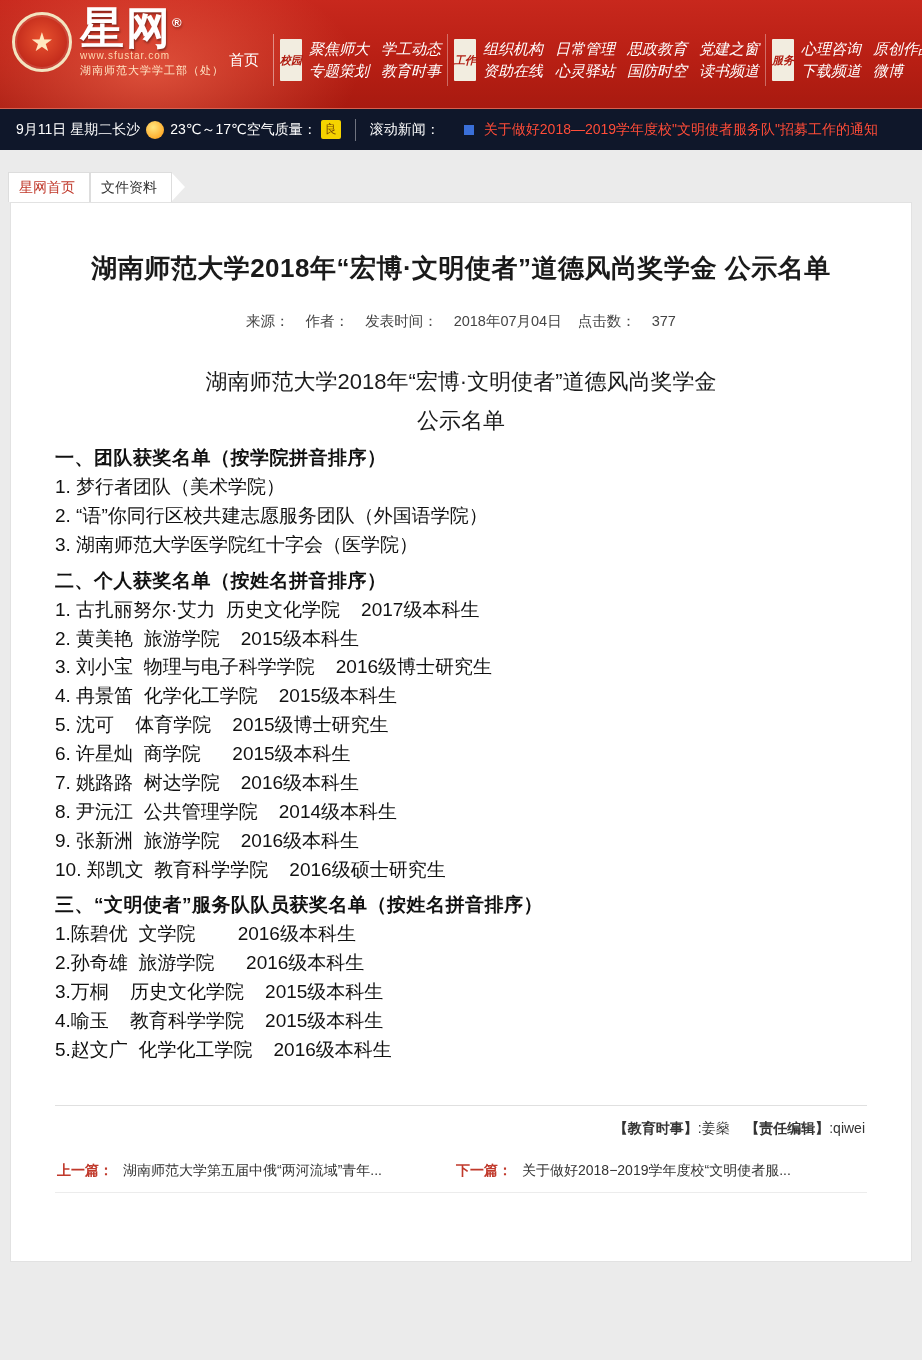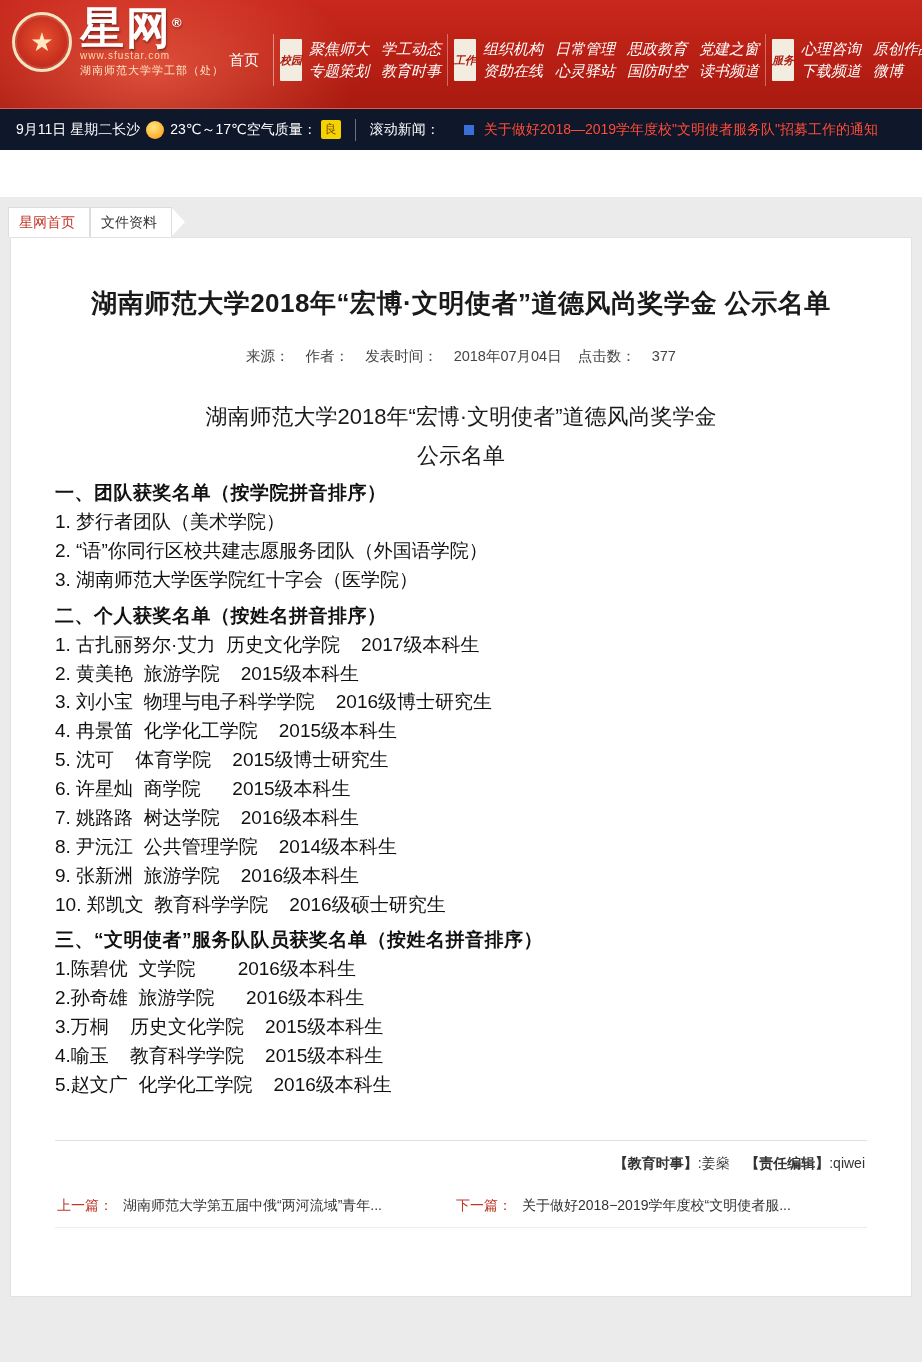--- a/index.html
+++ b/index.html
@@ -103,23 +103,22 @@
     margin: 0 10px 0 24px; vertical-align: 1px;
   }
   .news-text {
     color: #ff4d3a; font-size: 14px; white-space: nowrap;
     text-shadow: 0 0 1px rgba(0,0,0,0.2);
   }
 
   
   .content-area { background: #ebebeb; padding: 0; height: 1210px; }
   .crumb-bar {
-    height: 40px; display: flex; align-items: flex-end;
+    height: 52px; display: flex; align-items: flex-end;
     padding-left: 8px;
-    margin-top: 47px;
   }
   .crumb {
     display: flex; align-items: center; height: 30px;
     font-size: 14px; color: #333; position: relative;
   }
   .crumb-item {
     background: #ffffff; padding: 6px 14px 6px 10px;
     position: relative; height: 30px; display: flex; align-items: center;
     border: 1px solid #ddd; border-bottom: none;
   }
@@ -160,21 +159,21 @@
   .editors {
     margin-top: 40px; border-top: 1px solid #e0e0e0;
     padding: 14px 2px; text-align: right; font-size: 14px; color: #333;
   }
   .editors .b { font-weight: bold; }
   .prevnext {
     display: flex; align-items: center; gap: 10px;
     font-size: 14px; padding: 10px 2px 12px 2px;
     border-bottom: 1px solid #ececec;
   }
-  .pn-label { color: #c0392b; font-weight: normal; white-space: nowrap; }
+  .pn-label { color: #c0392b; font-weight: bold; white-space: nowrap; }
   .pn-link { color: #333; white-space: nowrap; cursor: pointer; }
   .pn-spacer { width: 54px; }
 </style>
 </head>
 <body>
 
 <div id="page">
 
   <div class="header">
     <div class="header-glow"></div>

